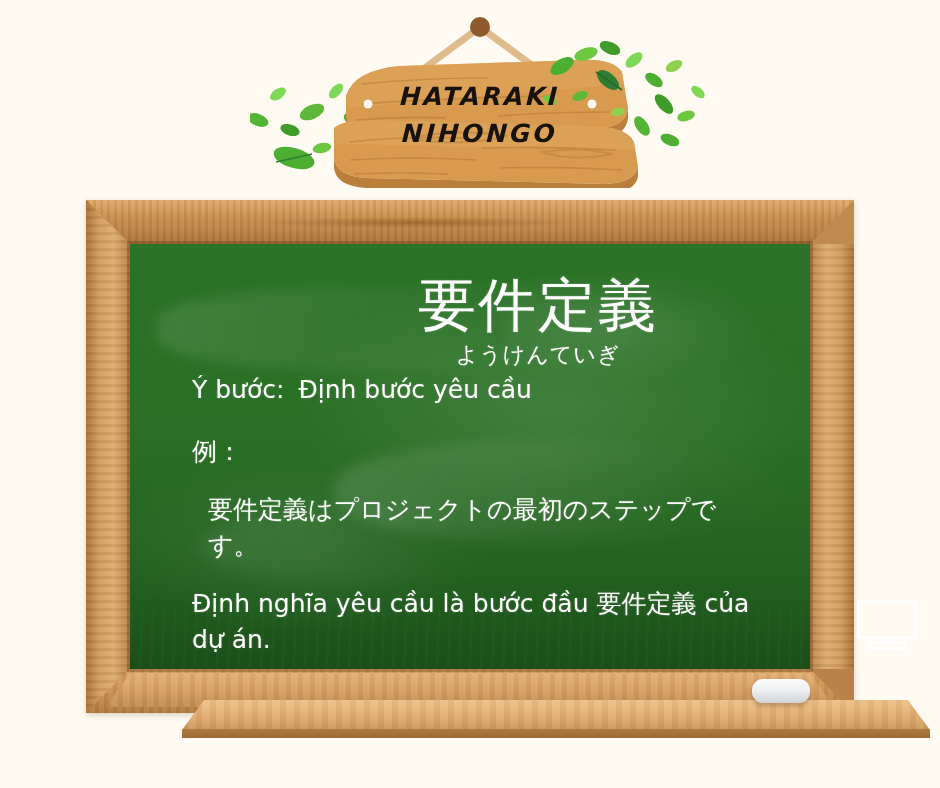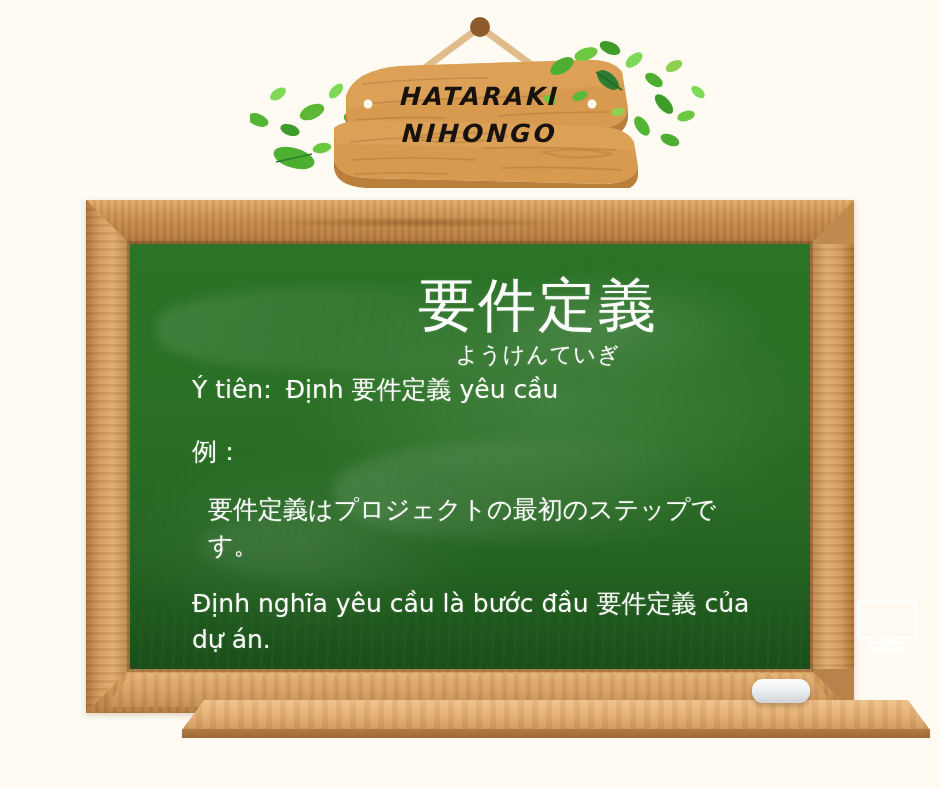--- a/index.html
+++ b/index.html
@@ -273,21 +273,21 @@
         <div class="smudge s4"></div>
         <div class="grass"></div>
       </div>
 
       <div class="content">
         <div class="kanji-title">要件定義</div>
         <div class="furigana">ようけんていぎ</div>
 
         <div class="body-block">
           <div class="line meaning">
-            <span class="label">Ý tiên:</span><span>Định 要件定義 yêu cầu</span>
+            <span class="label">Ý bước:</span><span>Định bước yêu cầu</span>
           </div>
           <div class="line ex-label">例：</div>
           <div class="line ex-jp">要件定義はプロジェクトの最初のステップです。</div>
           <div class="line ex-vi">Định nghĩa yêu cầu là bước đầu 要件定義 của dự án.</div>
         </div>
 
         <svg class="monitor" viewBox="0 0 62 52">
           <rect x="2.5" y="2.5" width="57" height="36" rx="1.5" fill="none" stroke="#ffffff" stroke-width="3"></rect>
           <rect x="25" y="38.5" width="12" height="4" fill="none" stroke="#ffffff" stroke-width="2.4"></rect>
           <rect x="14" y="44" width="34" height="5.5" fill="none" stroke="#ffffff" stroke-width="2.6"></rect>

